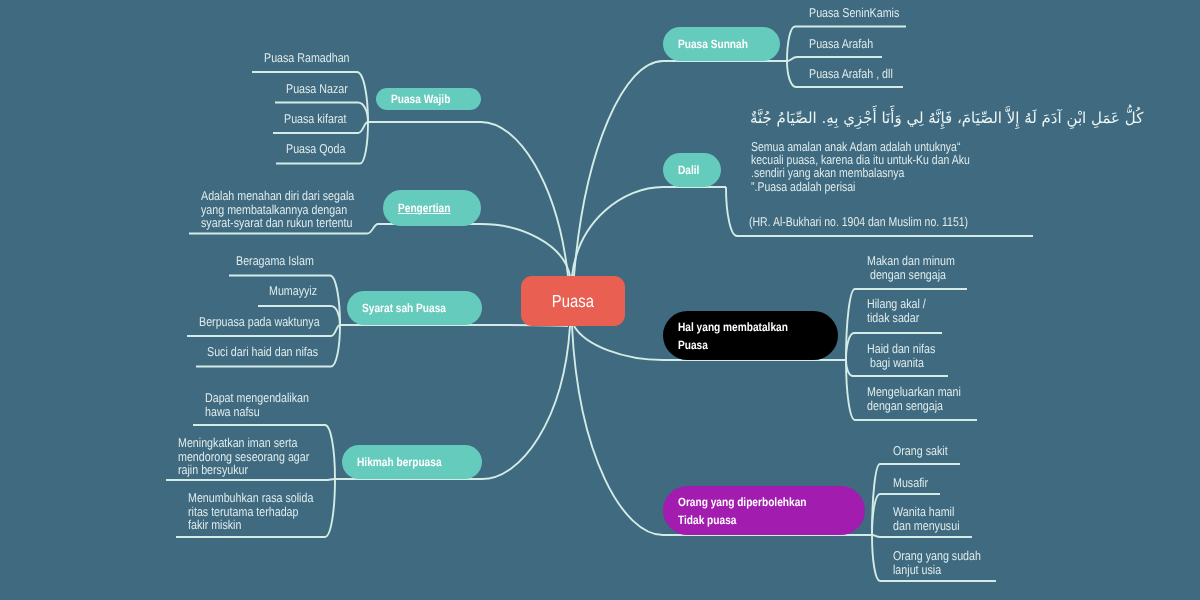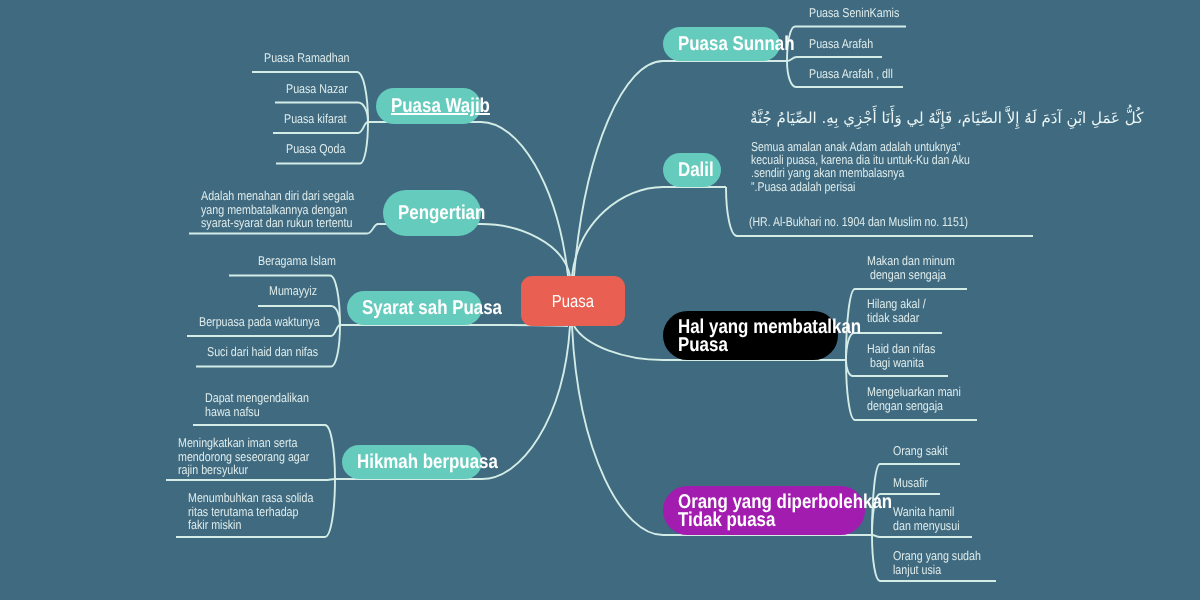--- a/index.html
+++ b/index.html
@@ -7,21 +7,21 @@
   body{width:1200px;height:600px;overflow:hidden;background:#3f6a80;
        font-family:"Liberation Sans",sans-serif;
        -webkit-font-smoothing:antialiased;text-rendering:geometricPrecision;}
   #stage{position:relative;width:1200px;height:600px;
          -webkit-font-smoothing:antialiased;}
   .leaf,.dalil-line,.node,#dalil-arabic{transform:translateZ(0);}
   svg#links{position:absolute;left:0;top:0;width:1200px;height:600px;}
   .node{position:absolute;box-sizing:border-box;display:flex;align-items:center;color:#fff;}
   #root-node{justify-content:center;font-size:17.5px;border-radius:11px;}
   #root-node span{display:inline-block;transform:scaleX(.85) translateZ(0);}
-  .branch-node{border-radius:25px;font-weight:bold;font-size:20px;line-height:17.5px;
+  .branch-node{border-radius:25px;font-weight:bold;font-size:12px;line-height:17.5px;
                padding:0 15px;white-space:nowrap;}
   .branch-node span{display:inline-block;position:relative;top:1px;white-space:pre;
                     transform:scaleX(.845);transform-origin:left center;}
   .leaf{position:absolute;font-size:12.8px;line-height:13.6px;color:#dfeceb;font-size:0;}
   .leaf span{display:block;font-size:12.8px;white-space:pre;
              transform:scaleX(.835);transform-origin:left center;}
   #dalil-arabic{position:absolute;font-size:15px;color:#ecf6f4;direction:rtl;
                 font-family:"DejaVu Sans",sans-serif;white-space:nowrap;
                 line-height:20px;}
   .dalil-line{position:absolute;font-size:0;line-height:13.2px;color:#dfeceb;}
@@ -96,49 +96,49 @@
       <path d="M 880 537 L 972 537" fill="none" stroke="#d3ece6" stroke-width="1.9" stroke-linecap="butt"></path>
       <path d="M 880 537 C 875.84 537 875.36 535 872 535" fill="none" stroke="#d3ece6" stroke-width="1.9" stroke-linecap="butt"></path>
       <path d="M 880 581 L 996 581" fill="none" stroke="#d3ece6" stroke-width="1.9" stroke-linecap="butt"></path>
       <path d="M 880 581 C 875.36 581 872 560.3 872 535" fill="none" stroke="#d3ece6" stroke-width="1.9" stroke-linecap="butt"></path>
     </svg>
 
   <div id="root-node" class="node" style="left: 521px; top: 276px; width: 104px; height: 50px; background: rgb(233, 95, 81);">
     <span>Puasa</span>
   </div>
 
-  <div class="node branch-node" style="left: 376px; top: 88px; width: 105px; height: 36px; background: rgb(101, 203, 189); text-decoration: underline;">
+  <div class="node branch-node" style="left: 376px; top: 88px; width: 105px; height: 22px; background: rgb(101, 203, 189);">
     <span>Puasa Wajib</span>
   </div>
   <div class="leaf" style="left: 264px; top: 51px;">
     <span>Puasa Ramadhan</span>
   </div>
   <div class="leaf" style="left: 286px; top: 82px;">
     <span>Puasa Nazar</span>
   </div>
   <div class="leaf" style="left: 284px; top: 112px;">
     <span>Puasa kifarat</span>
   </div>
   <div class="leaf" style="left: 286px; top: 142px;">
     <span>Puasa Qoda</span>
   </div>
 
-  <div class="node branch-node" style="left: 383px; top: 190px; width: 98px; height: 46px; background: rgb(101, 203, 189);">
+  <div class="node branch-node" style="left: 383px; top: 190px; width: 98px; height: 36px; background: rgb(101, 203, 189); text-decoration: underline;">
     <span>Pengertian</span>
   </div>
   <div class="leaf" style="left: 201px; top: 189px;">
     <span>Adalah menahan diri dari segala
 yang membatalkannya dengan
 syarat-syarat dan rukun tertentu</span>
   </div>
 
   <div class="node branch-node" style="left: 347px; top: 291px; width: 135px; height: 34px; background: rgb(101, 203, 189);">
     <span>Syarat sah Puasa</span>
   </div>
-  <div class="leaf" style="left: 258px; top: 254px;">
+  <div class="leaf" style="left: 236px; top: 254px;">
     <span>Beragama Islam</span>
   </div>
   <div class="leaf" style="left: 269px; top: 284px;">
     <span>Mumayyiz</span>
   </div>
   <div class="leaf" style="left: 199px; top: 315px;">
     <span>Berpuasa pada waktunya</span>
   </div>
   <div class="leaf" style="left: 207px; top: 345px;">
     <span>Suci dari haid dan nifas</span>

